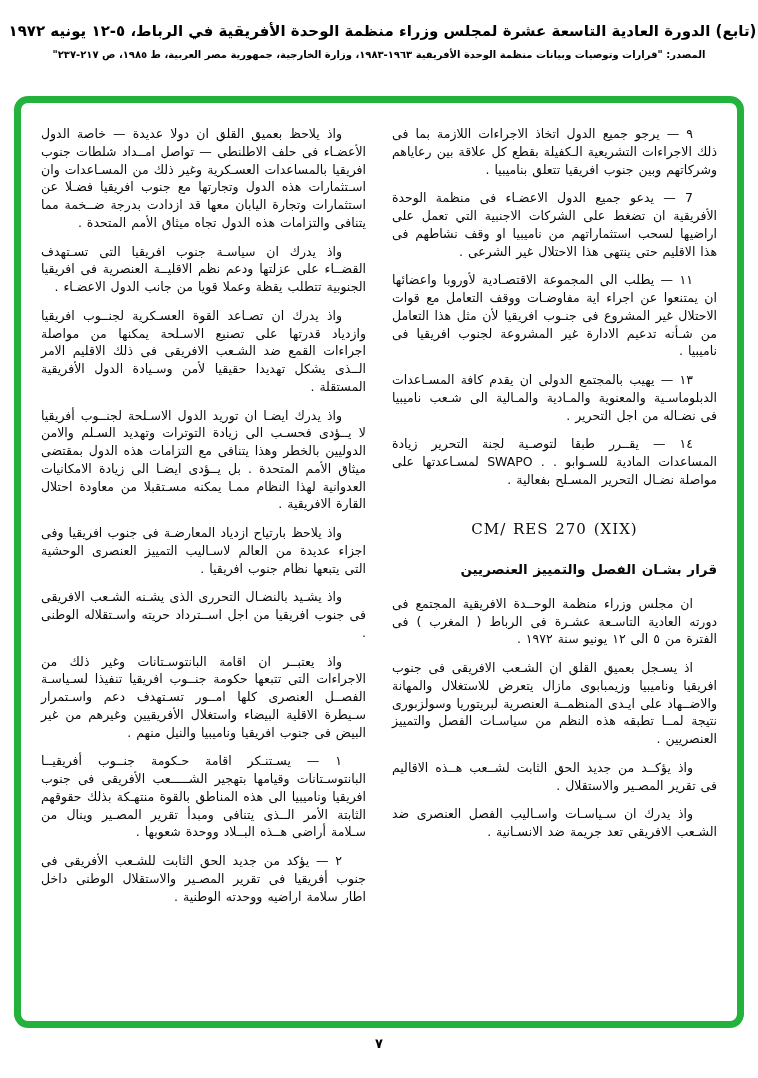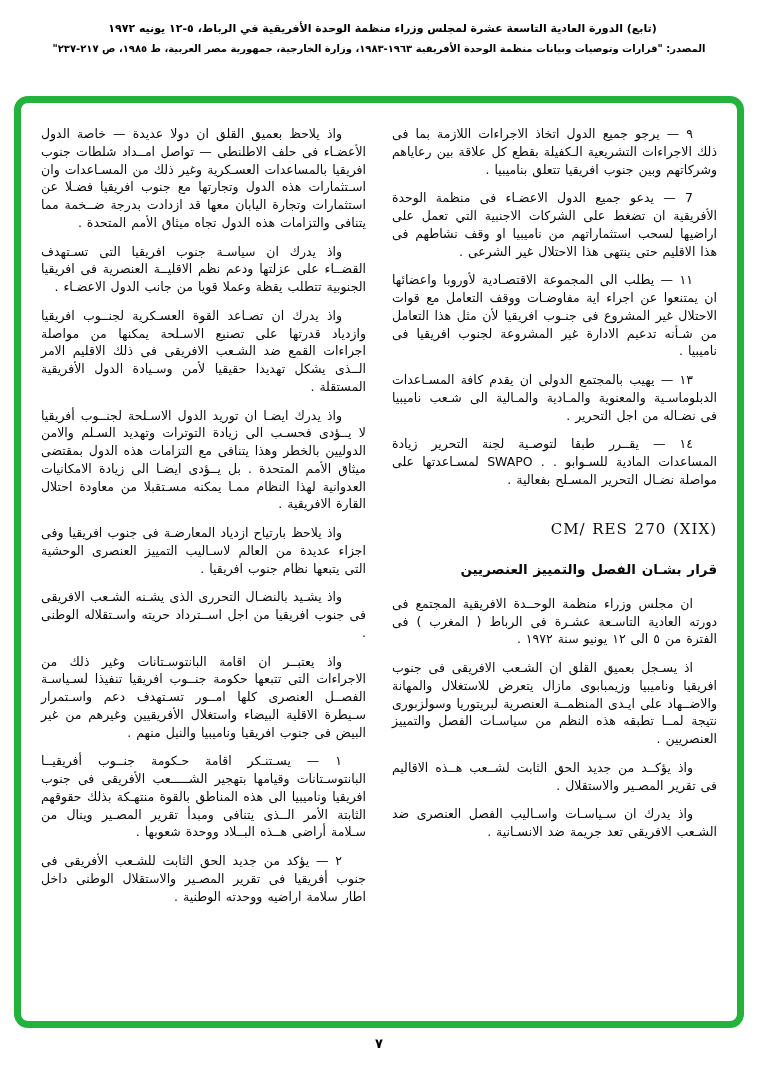--- a/index.html
+++ b/index.html
@@ -15,21 +15,21 @@
     background: #ffffff;
     overflow: hidden;
   }
   .header {
     direction: rtl;
     text-align: center;
     padding-top: 22px;
     color: #000;
   }
   .header-title {
-    font-size: 11px;
+    font-size: 15px;
     font-weight: bold;
     line-height: 1.3;
     margin-left: 7px;
   }
   .header-source {
     font-size: 10px;
     font-weight: bold;
     margin-top: 7px;
   }
   .content-border {
@@ -61,21 +61,21 @@
     direction: rtl;
     font-size: 12.5px;
     line-height: 1.42;
     text-align: justify;
     text-indent: 24px;
     margin: 0 0 11px 0;
     word-spacing: 1px;
   }
   .para.latin {
     direction: ltr;
-    text-align: right;
+    text-align: center;
     text-indent: 0;
     font-family: "DejaVu Serif", "Liberation Serif", serif;
     font-size: 15px;
     letter-spacing: 1px;
     margin: 30px 0 20px 0;
   }
   .para.heading {
     text-indent: 0;
     font-weight: bold;
     font-size: 13.5px;

